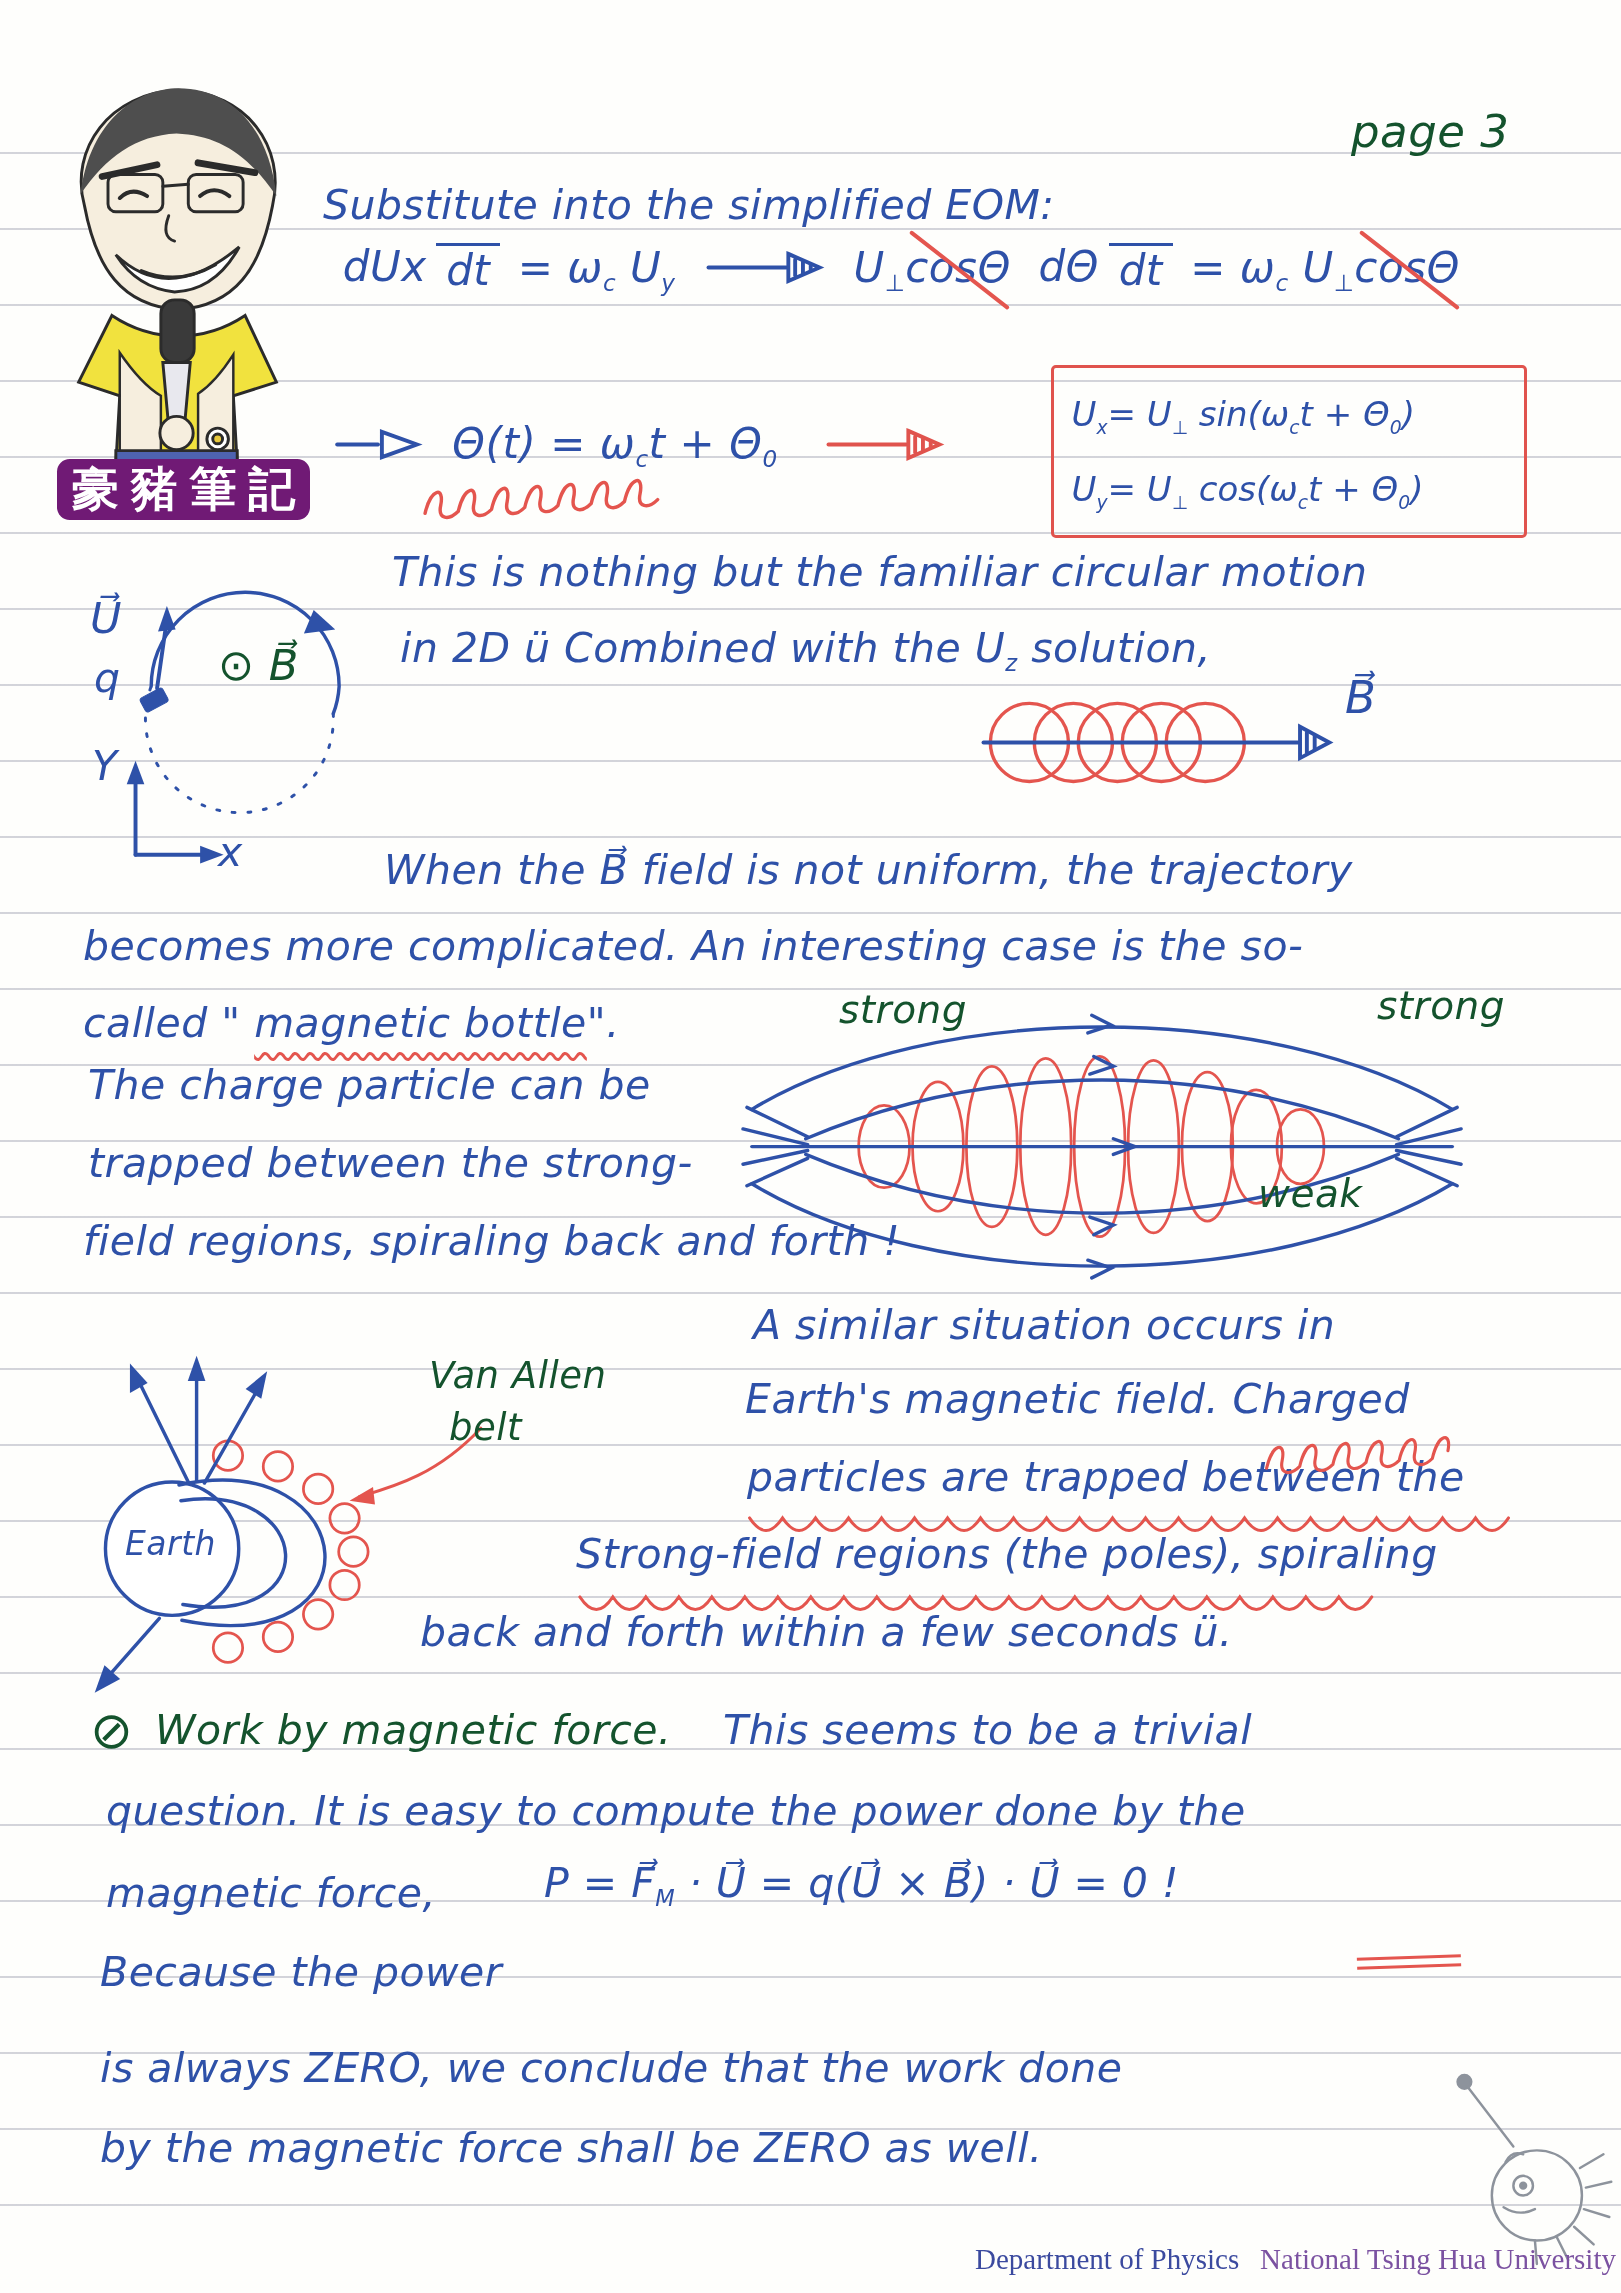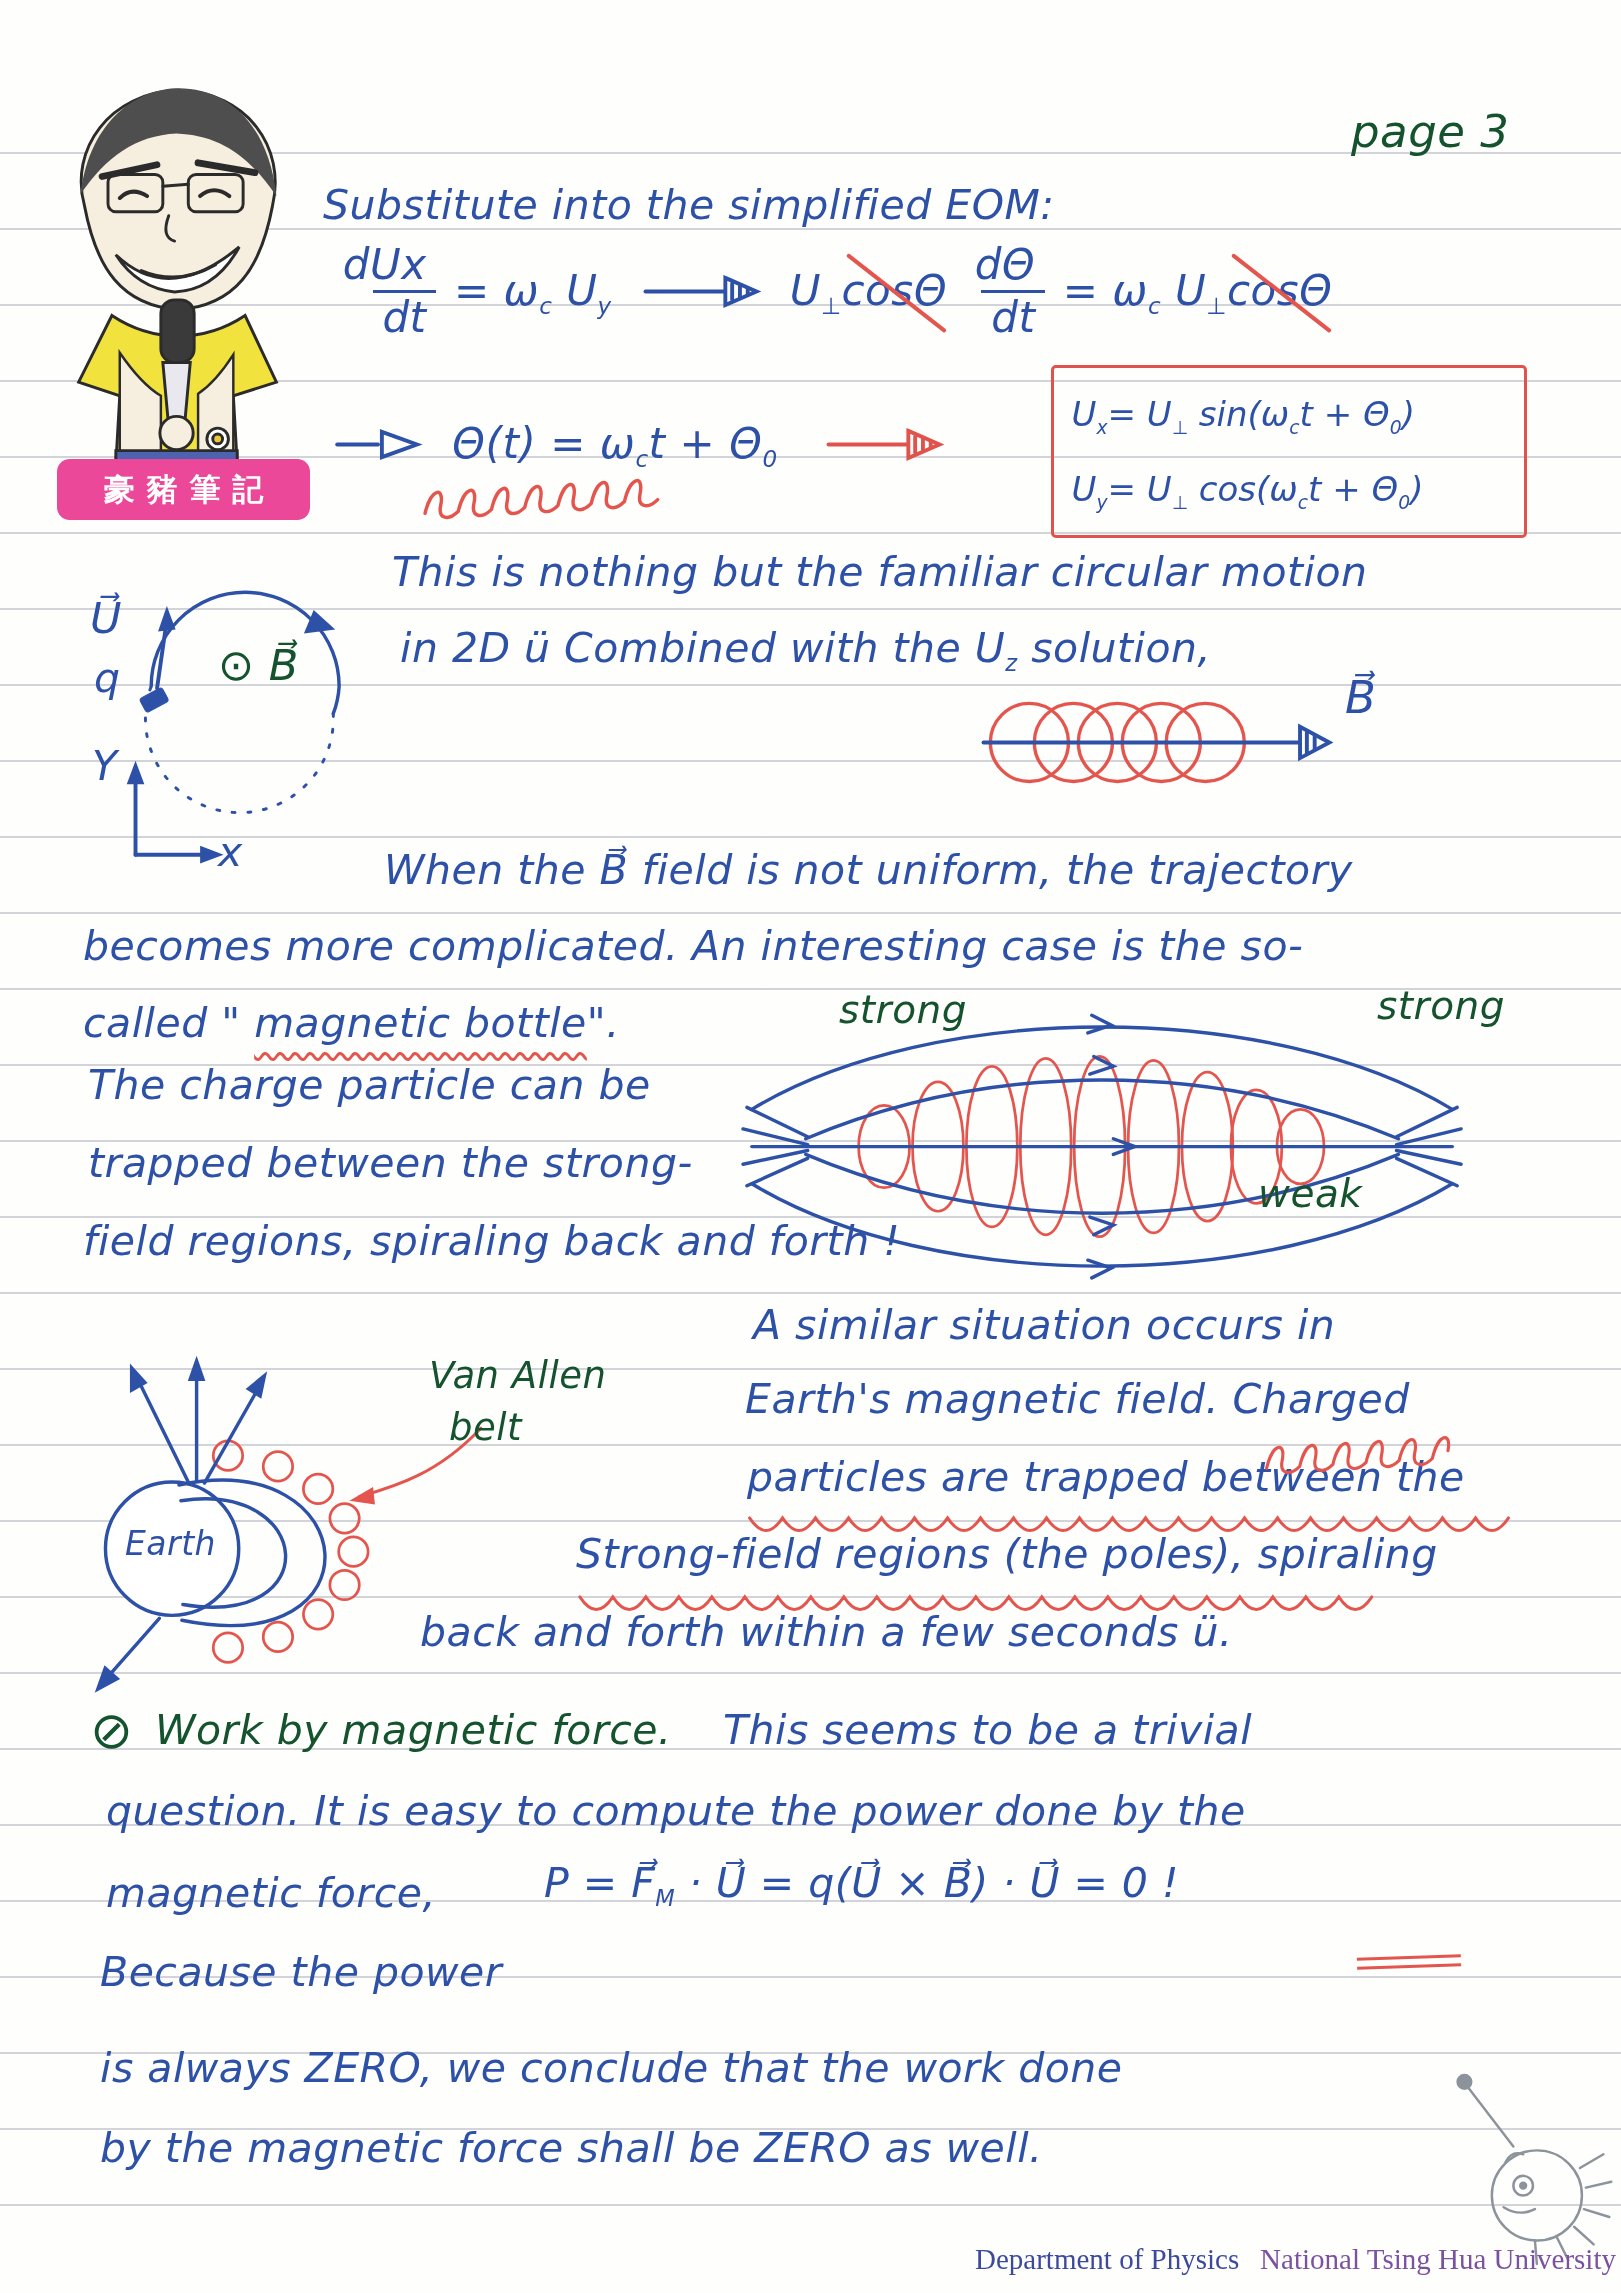--- a/index.html
+++ b/index.html
@@ -4,35 +4,35 @@
 <style>
 *{margin:0;padding:0;box-sizing:border-box}
 html,body{background:#9aa0a6}
 #page{position:relative;width:1621px;height:2294px;margin:0 auto;background:#fefefc;overflow:hidden;
       font-family:"DejaVu Sans",sans-serif;}
 .rules{position:absolute;left:0;top:152px;width:100%;height:2066px;pointer-events:none;
   background:repeating-linear-gradient(to bottom,rgba(168,170,184,.5) 0 2px,transparent 2px 76px);}
 .hw{position:absolute;font-style:italic;color:#2e51a8;font-size:41px;white-space:nowrap;letter-spacing:0.5px;line-height:1.15;}
 .red{color:#14532d}
 sub{font-size:.55em;line-height:0}
-.frac{display:inline-flex;flex-direction:column;align-items:flex-end;line-height:1.05;text-align:center;}
+.frac{display:inline-flex;flex-direction:row;align-items:center;line-height:1.05;text-align:center;}
 .frac .num{padding:0 9.8px 2.9px}
 .frac .den{border-top:3.4px solid currentColor;padding:2.9px 9.8px 0}
 .eqrow{display:flex;align-items:center}
 .crossed{position:relative;display:inline-block}
 .crossed::after{content:"";position:absolute;left:-7.8px;top:50%;width:118%;height:3.9px;background:#e4554e;
   border-radius:2.9px;transform:rotate(38deg);transform-origin:center}
 .redbox{position:absolute;left:1051px;top:365px;width:476px;height:173px;border:3.9px solid #e0534d;border-radius:4.9px;
   padding:7.8px 17.6px;display:flex;flex-direction:column;justify-content:space-around}
 .redbox .hwline{font-style:italic;color:#2e51a8;font-size:34px;white-space:nowrap}
 .wavy{text-decoration:underline wavy #e4554e 2.9px;text-underline-offset:14.7px}
 .dunder{position:absolute;left:1357px;top:1956px;width:104px;height:11.8px;border-top:3.4px solid #e4554e;
   border-bottom:3.4px solid #e4554e;transform:rotate(-2deg)}
-.badge{position:absolute;left:57px;top:459px;width:253px;height:61px;background:#ec4899;border-radius:12.7px;
-  display:flex;align-items:center;justify-content:center;color:#fff;font-weight:bold;font-size:31px;letter-spacing:11.8px;text-indent:11.8px}
+.badge{position:absolute;left:57px;top:459px;width:253px;height:61px;background:#701a75;border-radius:12.7px;
+  display:flex;align-items:center;justify-content:center;color:#fff;font-weight:bold;font-size:47px;letter-spacing:11.8px;text-indent:11.8px}
 .footer{position:absolute;left:975px;top:2243px;font-family:"Liberation Serif",serif;font-size:29px;white-space:nowrap}
 .footer .f1{color:#3b4a9f}
 .footer .f2{color:#7b52a1;margin-left:13.7px}
 svg.abs{position:absolute;overflow:visible}
 svg.inl{display:inline-block;vertical-align:middle;overflow:visible}
 .gap-s{width:17.6px;display:inline-block}.gap-m{width:29px;display:inline-block}
 </style>
 </head>
 <body>
 

